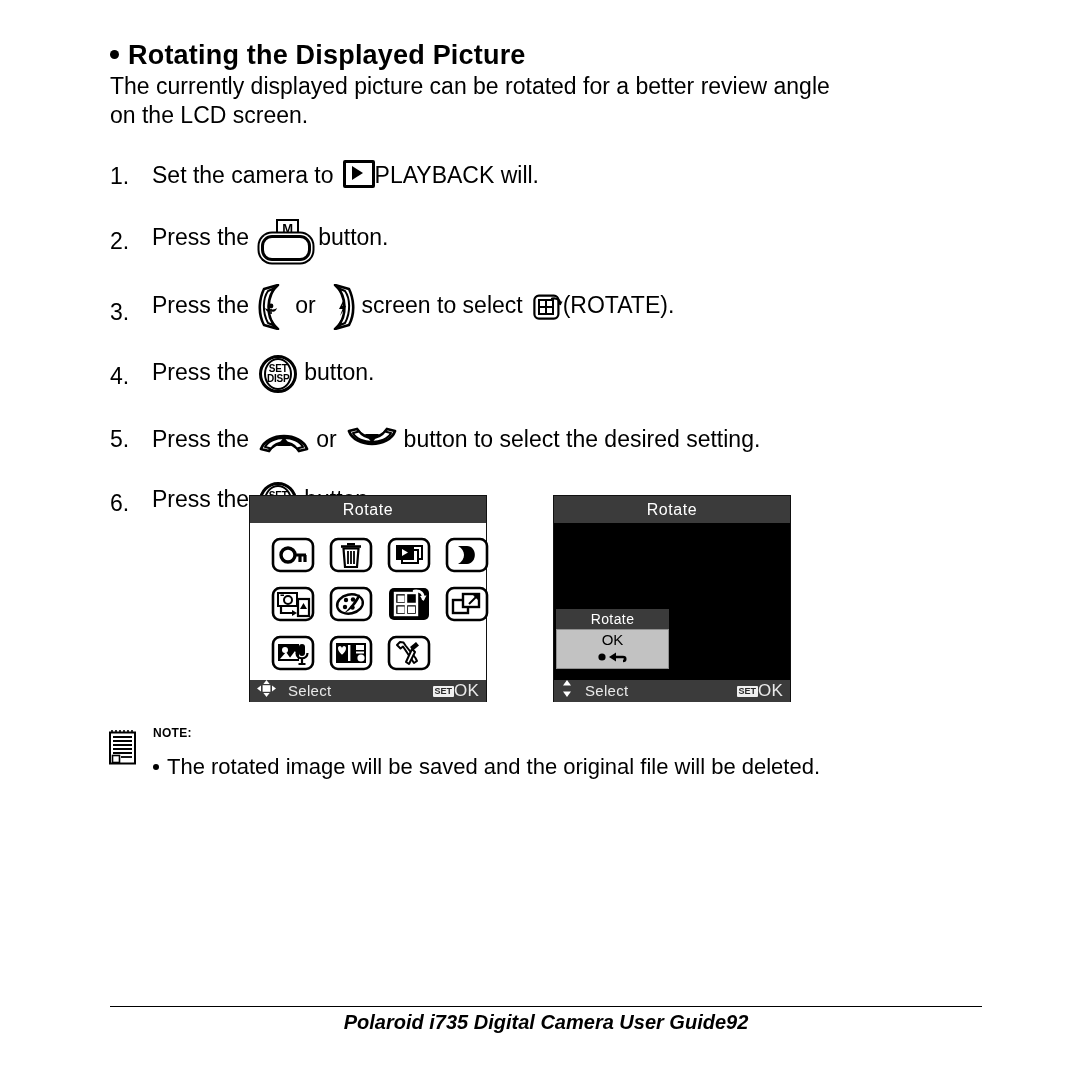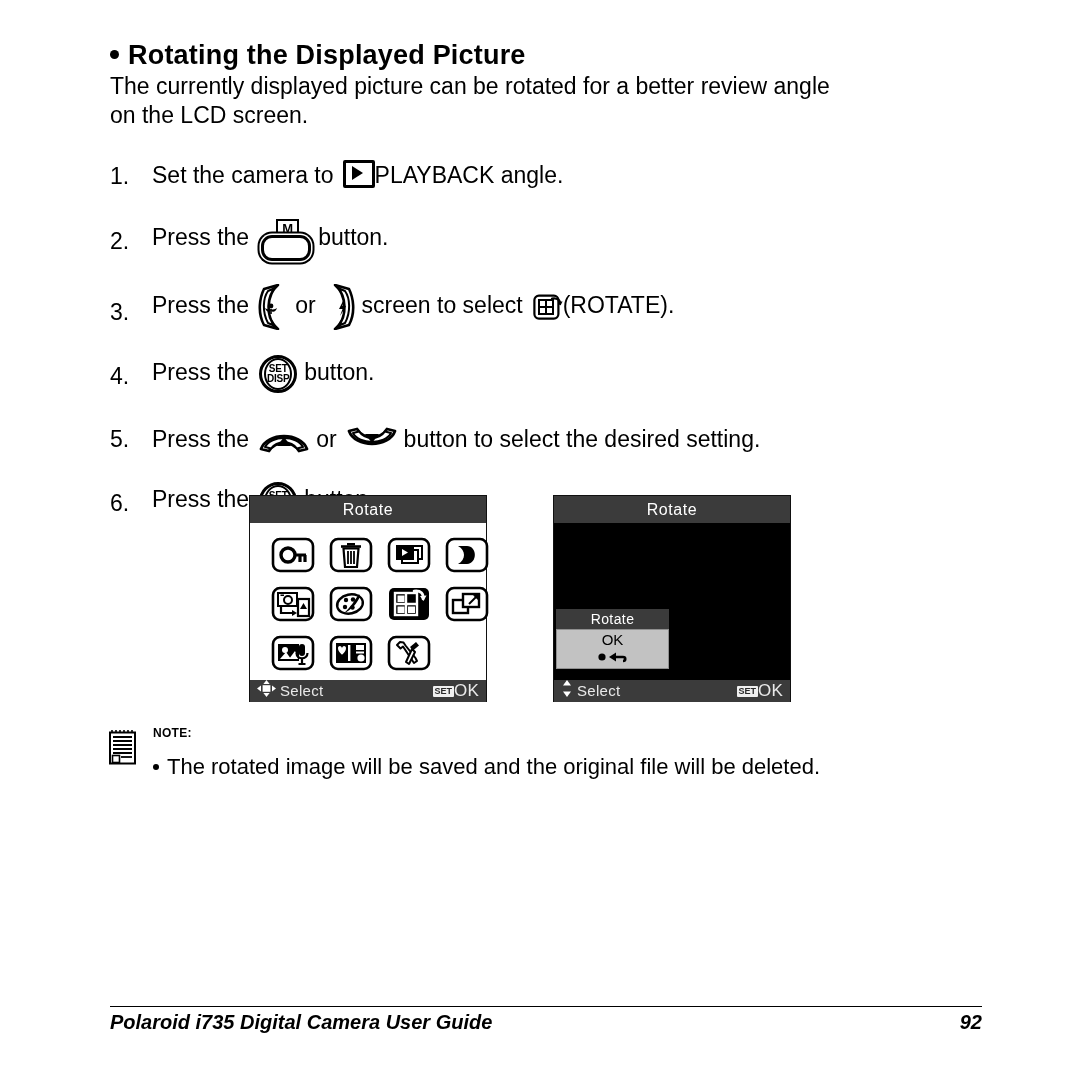--- a/index.html
+++ b/index.html
@@ -161,21 +161,21 @@
     height: 22px;
     background: #3b3b3b;
     color: #e9e9e9;
     font-size: 15px;
     line-height: 22px;
     display: flex;
     align-items: center;
     padding: 0 7px;
     box-sizing: border-box;
   }
-  .lcd-foot .lbl { margin-left: 4px; letter-spacing: .3px; }
+  .lcd-foot .lbl { margin-left: 12px; letter-spacing: .3px; }
   .lcd-foot .spacer { flex: 1; }
   .lcd-foot .setbadge {
     display:inline-block;
     background:#f0f0f0; color:#2a2a2a;
     font-size: 9px; font-weight: bold;
     line-height: 11px;
     padding: 0 2px;
     border-radius: 1px;
     vertical-align: 3px;
     letter-spacing: 0;
@@ -244,21 +244,21 @@
   
   .rule {
     position:absolute; left: 110px; top: 1006px;
     width: 872px; height: 1px; background: #000;
   }
   .footer {
     position:absolute; left: 110px; top: 1011px; width: 872px;
     font-style: italic; font-weight: bold;
     font-size: 20px;
   }
-  .footer .line1 { display:flex; justify-content: space-between; align-items:baseline; }
+  .footer .line1 { display:flex; justify-content: center; align-items:baseline; }
   .footer .line2 { margin-top: 6px; }
 </style>
 </head>
 <body>
 
 <div class="page">
 
   <div class="heading">
     <span class="bullet"></span><span>Rotating the Displayed Picture</span>
   </div>
@@ -269,21 +269,21 @@
   </div>
 
   <div class="steps">
 
     <div class="step">
       <div class="num">1.</div>
       <div class="txt">
         <span>Set the camera to</span>
           <span class="sp"></span>
         <span class="ic icon-playback"></span>
-        <span>PLAYBACK angle.</span>
+        <span>PLAYBACK will.</span>
       </div>
     </div>
 
     <div class="step">
       <div class="num">2.</div>
       <div class="txt">
         <span>Press the</span>
           <span class="sp"></span>
         <span class="ic icon-menu">
           <span class="m-box">M</span>

